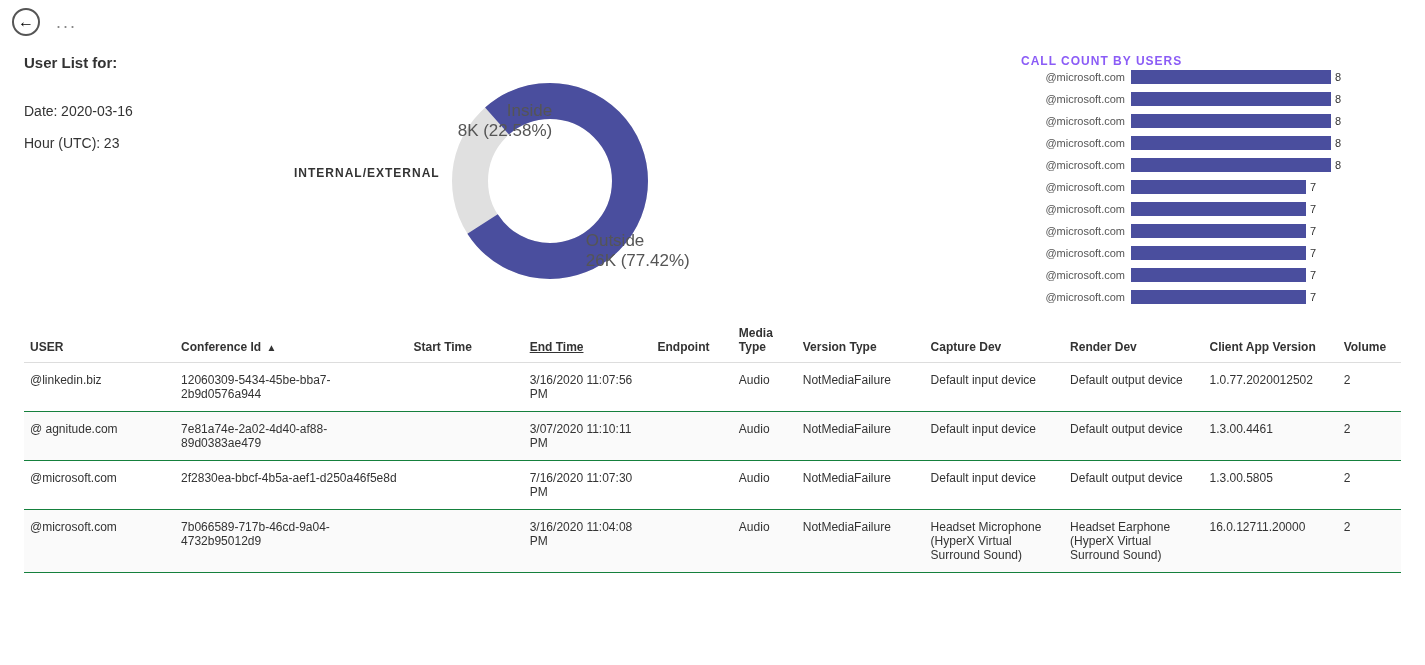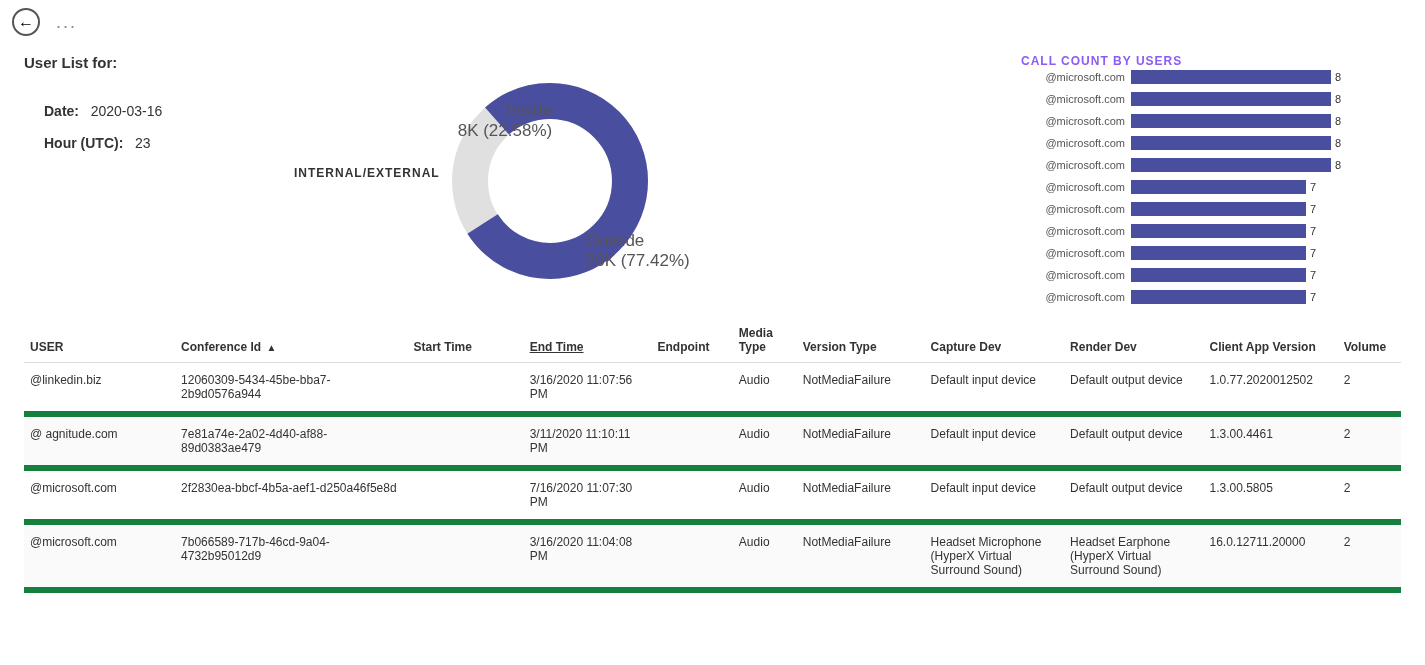--- a/index.html
+++ b/index.html
@@ -44,28 +44,26 @@
       font-size: 15px;
       font-weight: bold;
       margin-bottom: 32px;
     }
 
     .info-row {
       margin-bottom: 16px;
     }
 
     .info-label {
-      font-weight: bold;
+      font-weight: normal;
       font-size: 14px;
-      margin-left: 20px;
     }
 
     .info-value {
       font-size: 14px;
-      margin-left: 8px;
     }
 
     
     .chart-section {
       flex: 1;
       display: flex;
       align-items: center;
       padding: 0 10px;
     }
 
@@ -178,21 +176,21 @@
       font-weight: bold;
       font-size: 12px;
       padding: 8px 6px;
       border-bottom: 1px solid #ddd;
       vertical-align: bottom;
       color: #333;
     }
 
     .data-table td {
       padding: 10px 6px;
-      border-bottom: 6px solid #15803d;
+      border-bottom: 1px solid #15803d;
       vertical-align: top;
       color: #333;
     }
 
     .data-table tr:nth-child(even) td {
       background: #fafafa;
     }
 
     .sort-arrow {
       display: inline-block;
@@ -385,21 +383,21 @@
             <td>NotMediaFailure</td>
             <td>Default input device</td>
             <td>Default output device</td>
             <td>1.0.77.2020012502</td>
             <td>2</td>
           </tr>
           <tr>
             <td>@        agnitude.com</td>
             <td>7e81a74e-2a02-4d40-af88-89d0383ae479</td>
             <td></td>
-            <td>3/11/2020 11:10:11 PM</td>
+            <td>3/07/2020 11:10:11 PM</td>
             <td></td>
             <td>Audio</td>
             <td>NotMediaFailure</td>
             <td>Default input device</td>
             <td>Default output device</td>
             <td>1.3.00.4461</td>
             <td>2</td>
           </tr>
           <tr>
             <td>@microsoft.com</td>

